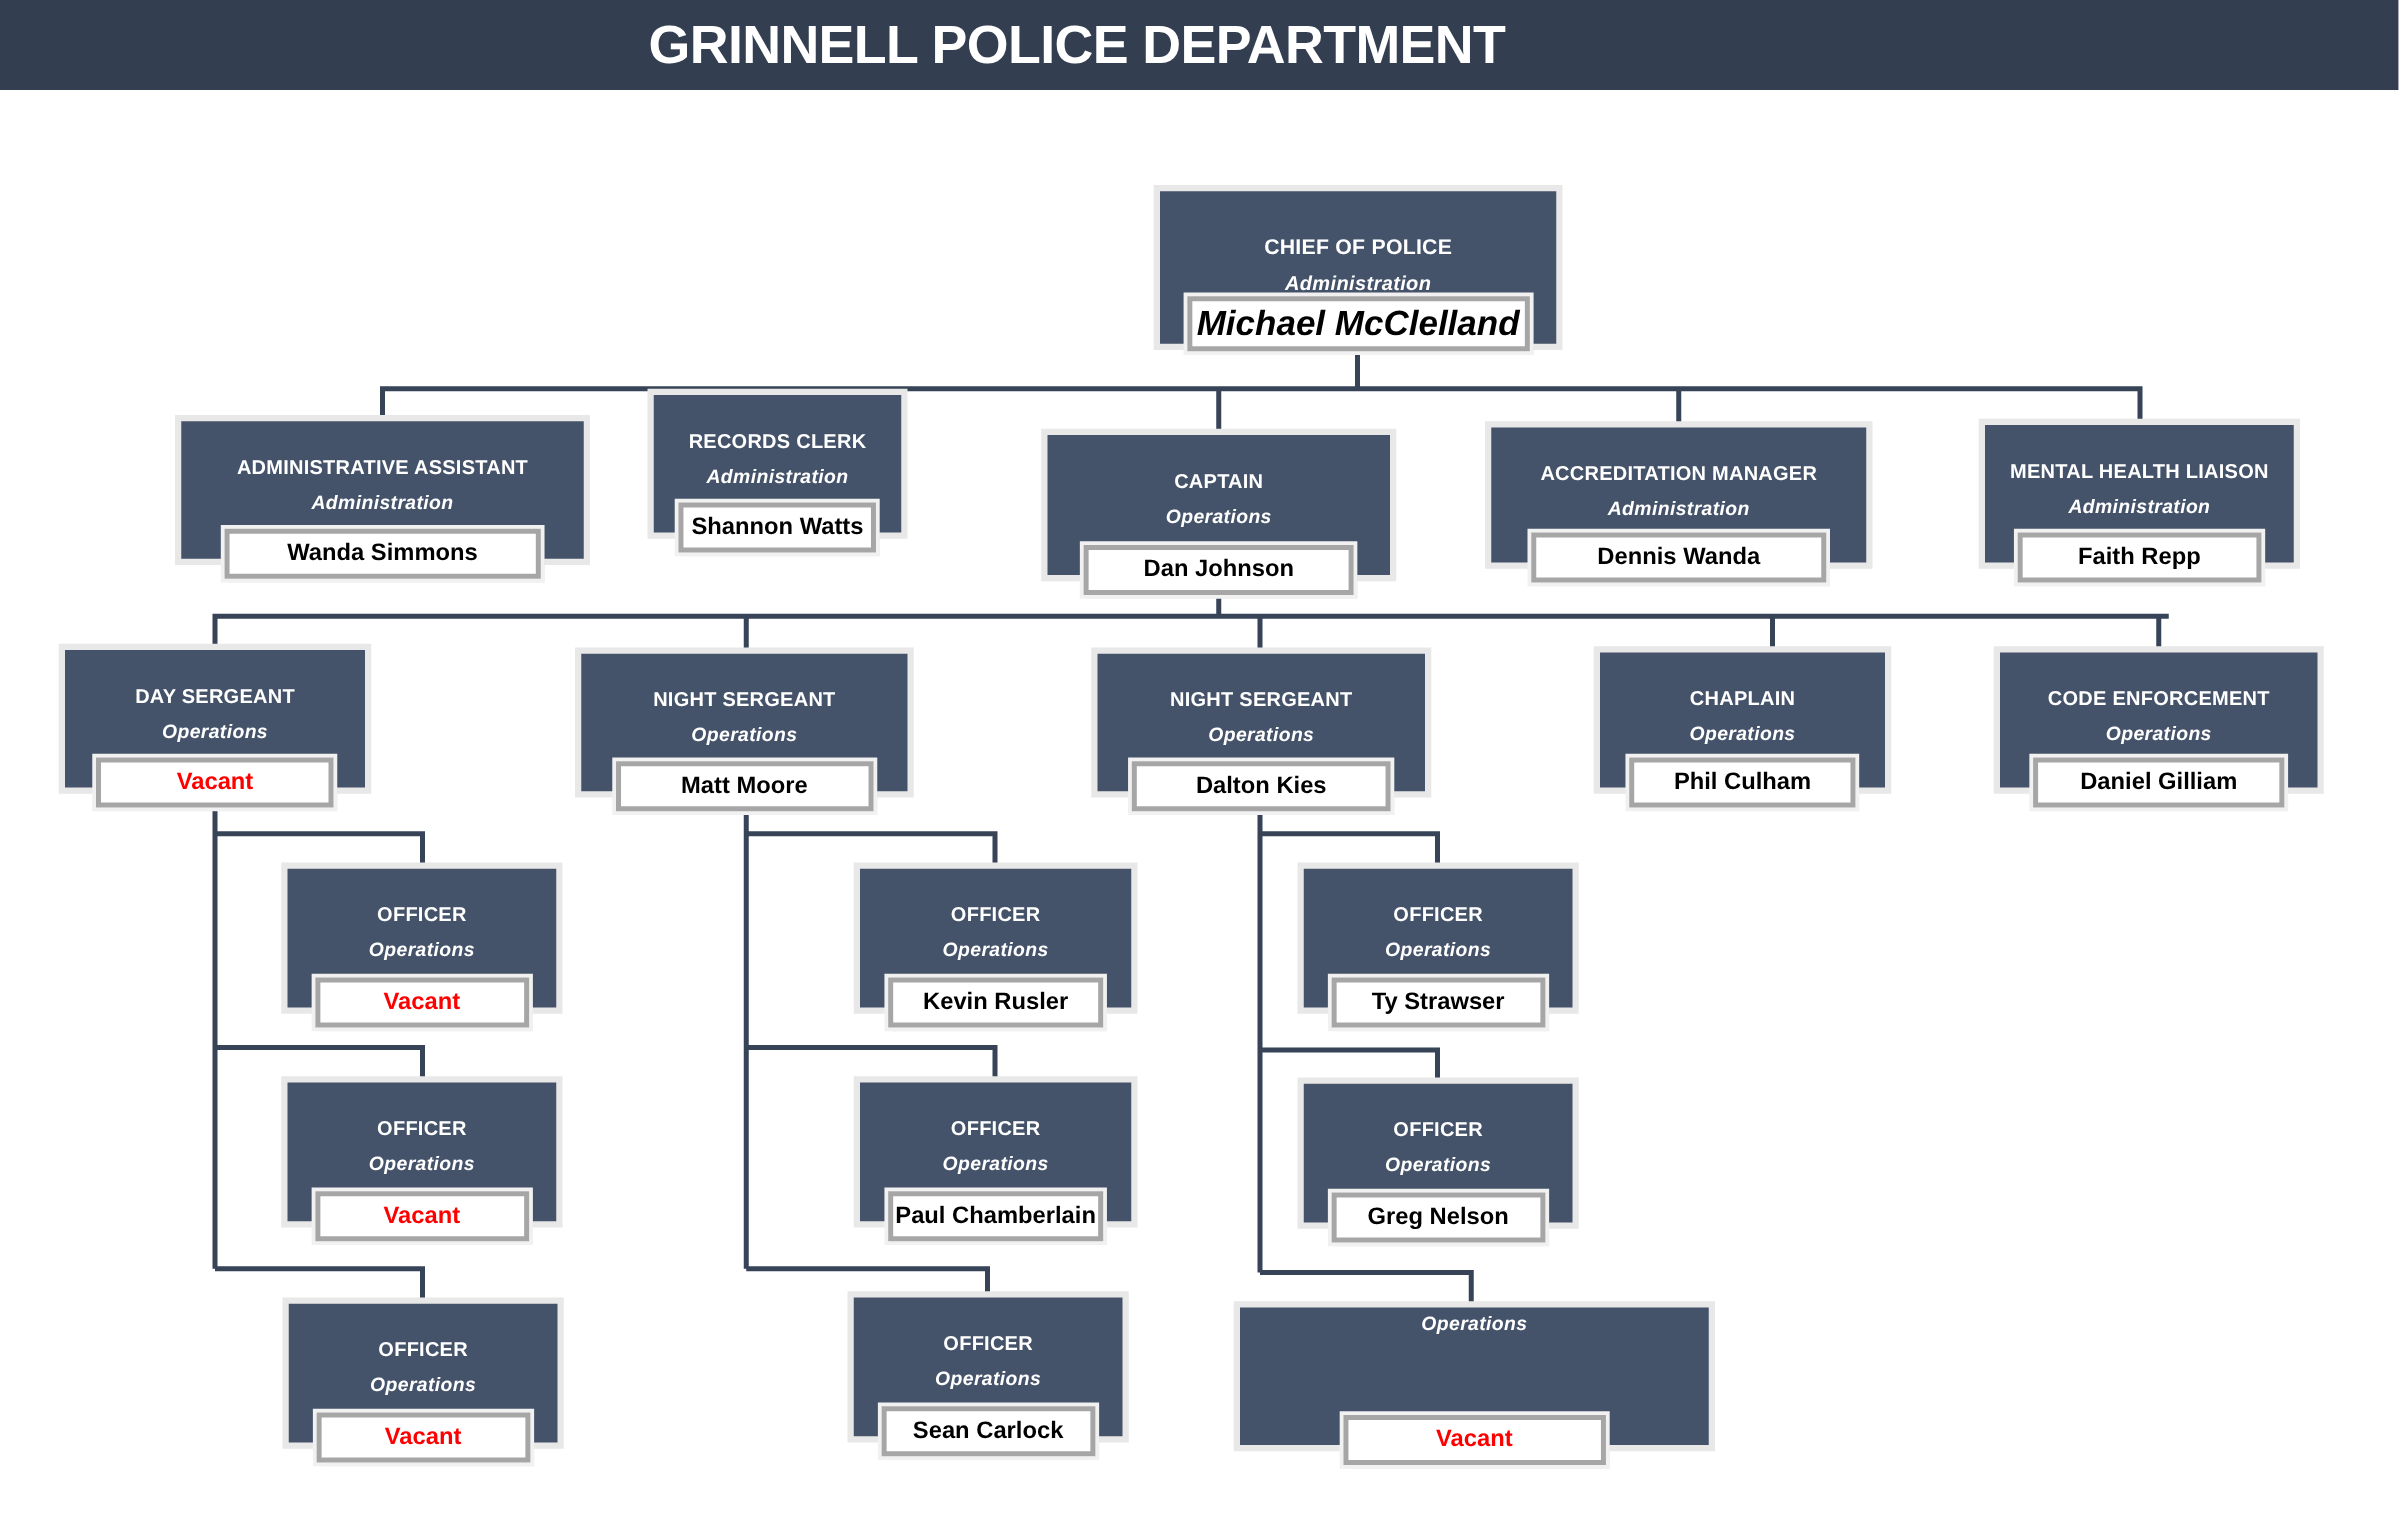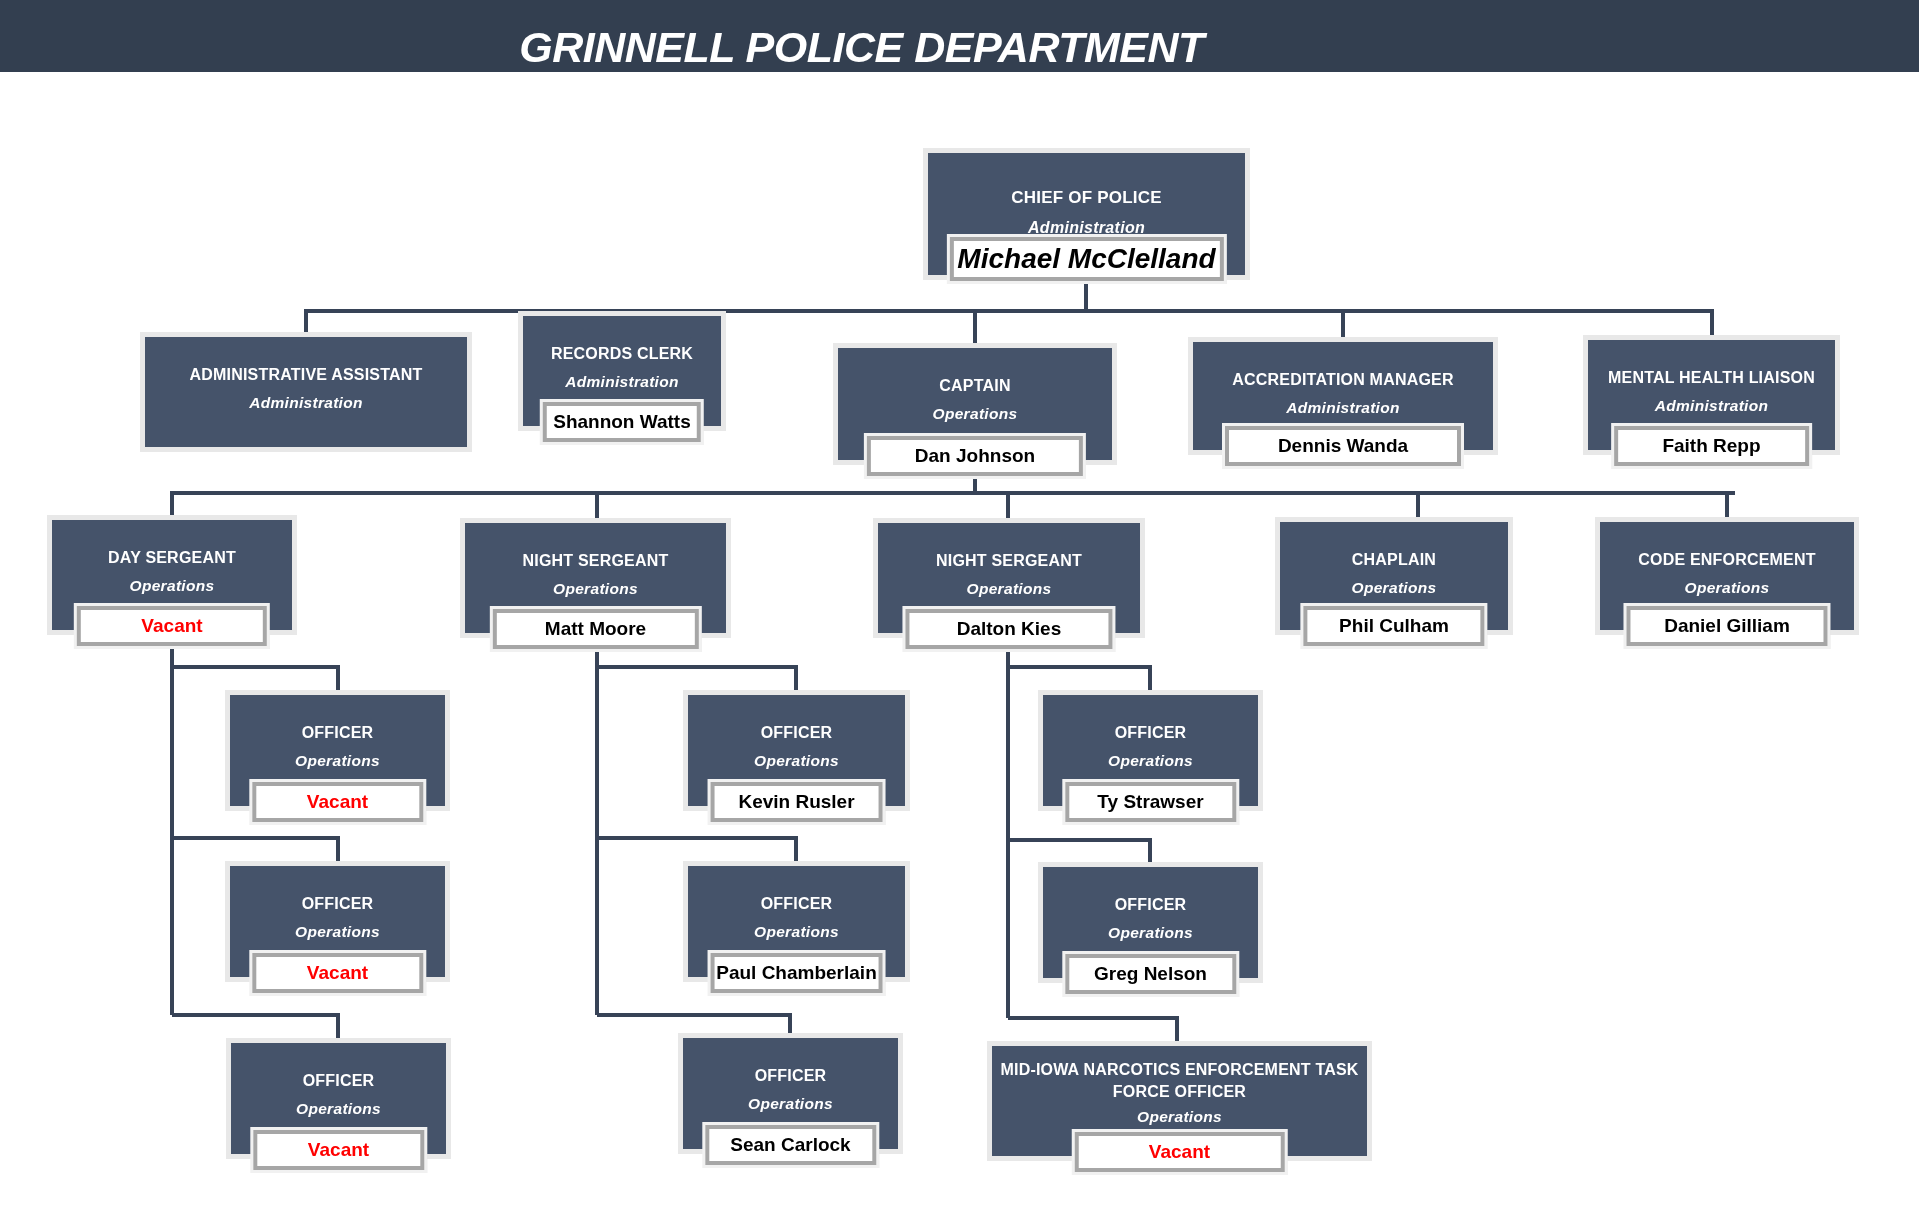--- a/index.html
+++ b/index.html
@@ -9,21 +9,21 @@
     --name-border:#A6A6A6;
     --name-text:#000000;
     --vacant-text:#FF0000;
     --box-frame:#E8E8E8;
   }
   html,body{margin:0;padding:0;background:#fff;}
   body{font-family:"Liberation Sans", sans-serif;}
   .stage{position:relative;width:1919px;height:1218px;background:#ffffff;overflow:hidden;}
 
   .header{position:absolute;left:0;top:0;width:100%;height:72px;background:var(--header-bg);
-          display:flex;align-items:flex-end;justify-content:center;font-style:italic;}
+          display:flex;align-items:center;justify-content:center;}
   .header h1{margin:0 196px 0 0;color:#ffffff;font-size:43px;font-weight:700;letter-spacing:-0.5px;white-space:nowrap;}
 
   svg.wires{position:absolute;left:0;top:0;width:1919px;height:1218px;}
   svg.wires path{fill:none;stroke:var(--connector);stroke-width:4;}
 
   .node{position:absolute;}
   .box{position:absolute;inset:0;background:var(--box-fill);box-shadow:0 0 0 5px var(--box-frame);
        color:#fff;text-align:center;z-index:1;}
   .node-title{margin-top:27px;font-weight:700;font-size:16px;letter-spacing:0.2px;line-height:21px;padding:0 8px;}
   .node-dept{margin-top:9px;font-style:italic;font-size:15.5px;letter-spacing:0.3px;font-weight:bold;}
@@ -67,20 +67,23 @@
     <div class="nametag">
         <span>Michael McClelland</span>
       </div>
   </div>
 
   <div class="node" style="left:145px;top:337px;width:322px;height:110px">
     <div class="box">
       <div class="node-title">ADMINISTRATIVE ASSISTANT</div>
       <div class="node-dept">Administration</div>
     </div>
+    <div class="nametag">
+        <span>Wanda Simmons</span>
+      </div>
   </div>
 
   <div class="node" style="left:523px;top:316px;width:198px;height:110px">
     <div class="box">
       <div class="node-title">RECORDS CLERK</div>
       <div class="node-dept">Administration</div>
     </div>
     <div class="nametag">
         <span>Shannon Watts</span>
       </div>
@@ -241,21 +244,20 @@
       <div class="node-title">OFFICER</div>
       <div class="node-dept">Operations</div>
     </div>
     <div class="nametag">
         <span>Greg Nelson</span>
       </div>
   </div>
 
   <div class="node node--wide" style="left:992px;top:1046px;width:375px;height:110px">
     <div class="box">
-      <div class="node-title">MID-IOWA NARCOTICS ENFORCEMENT TASK FORCE OFFICER</div>
       <div class="node-dept">Operations</div>
     </div>
     <div class="nametag vacant">
         <span>Vacant</span>
       </div>
   </div>
 
 </div>
 
 </body></html>

